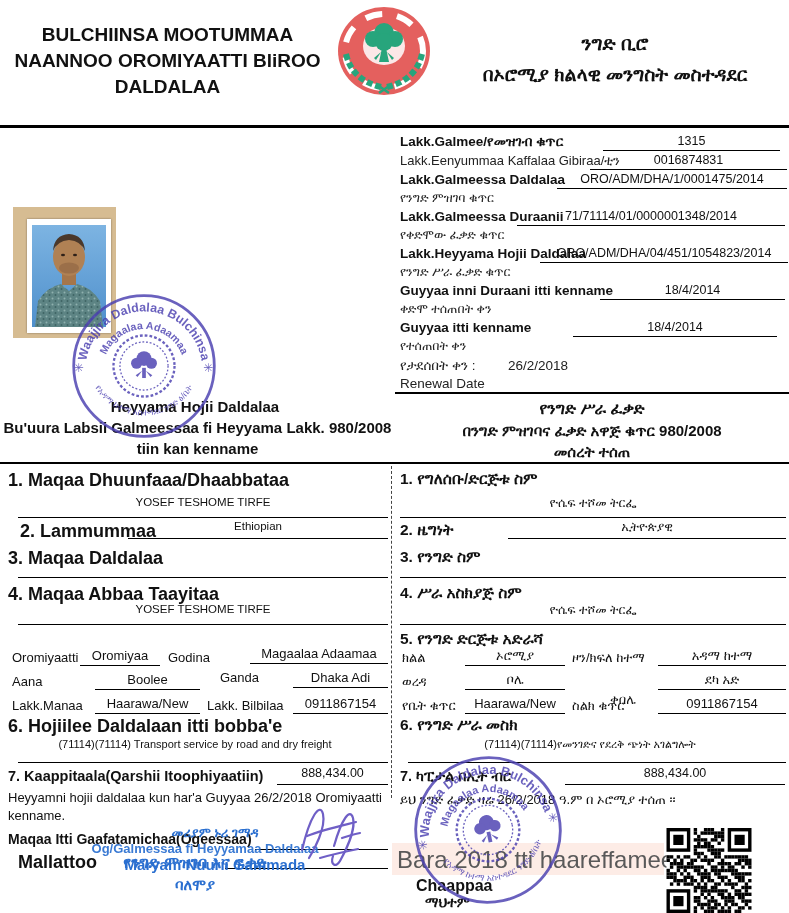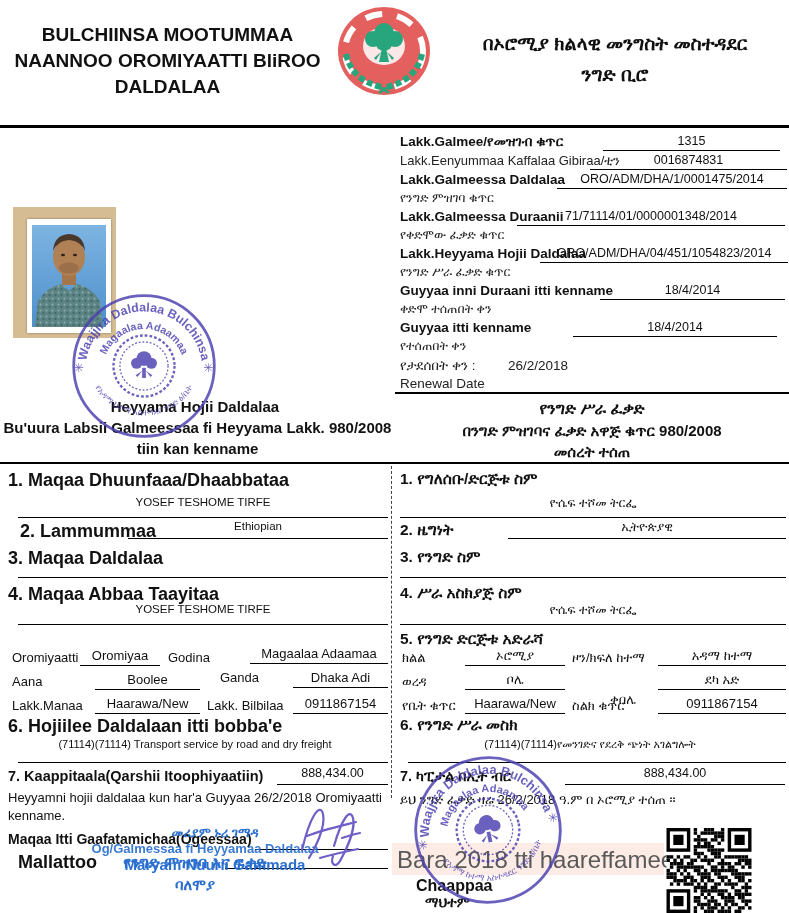--- a/index.html
+++ b/index.html
@@ -46,22 +46,22 @@
       <path d="M46,42 L43,56 L53,56 L50,42 Z"></path>
       <path d="M45,46 L38,52 L40,54 Z"></path>
         <path d="M51,46 L58,52 L56,54 Z"></path>
     </g>
     <path d="M10,48 Q16,74 45,81" stroke="#27a57c" stroke-width="6" fill="none" stroke-dasharray="6 3"></path>
     <path d="M86,48 Q80,74 51,81" stroke="#27a57c" stroke-width="6" fill="none" stroke-dasharray="6 3"></path>
     <path d="M43,80 l10,7 m0,-7 l-10,7" stroke="#27a57c" stroke-width="2.5"></path>
   </svg>
 
   <div class="abs c b" style="left:450px;top:28px;width:330px;font-size:19px;line-height:31px;">
+    <div>ንግድ ቢሮ</div>
     <div>በኦሮሚያ ክልላዊ መንግስት መስተዳደር</div>
-    <div>ንግድ ቢሮ</div>
   </div>
 
   <div class="hline" style="left:0;top:125px;width:789px;border-top-width:3px;"></div>
 
   <div class="lbl" style="left:400px;top:134px;">Lakk.Galmee/የመዝገብ ቁጥር</div>
   <div class="val" style="left:603px;top:133px;width:177px;">1315</div>
 
   <div class="sub" style="left:400px;top:153px;font-size:13px;">Lakk.Eenyummaa Kaffalaa Gibiraa/ቲን</div>
   <div class="val" style="left:590px;top:152px;width:197px;">0016874831</div>
 

